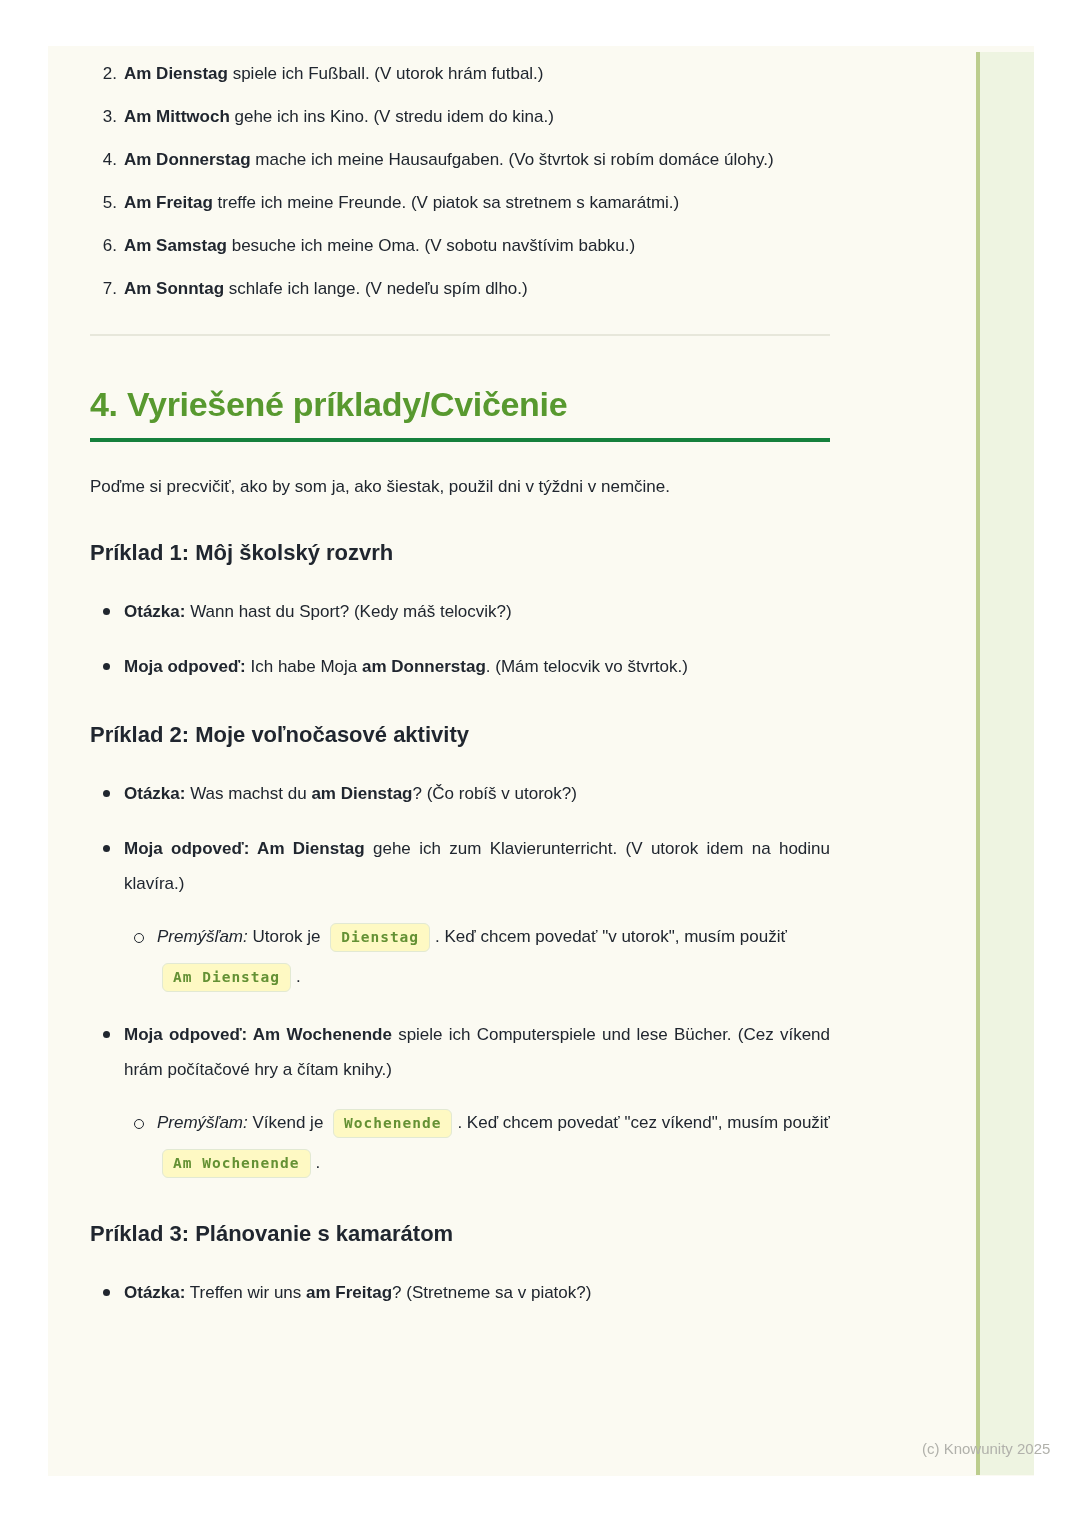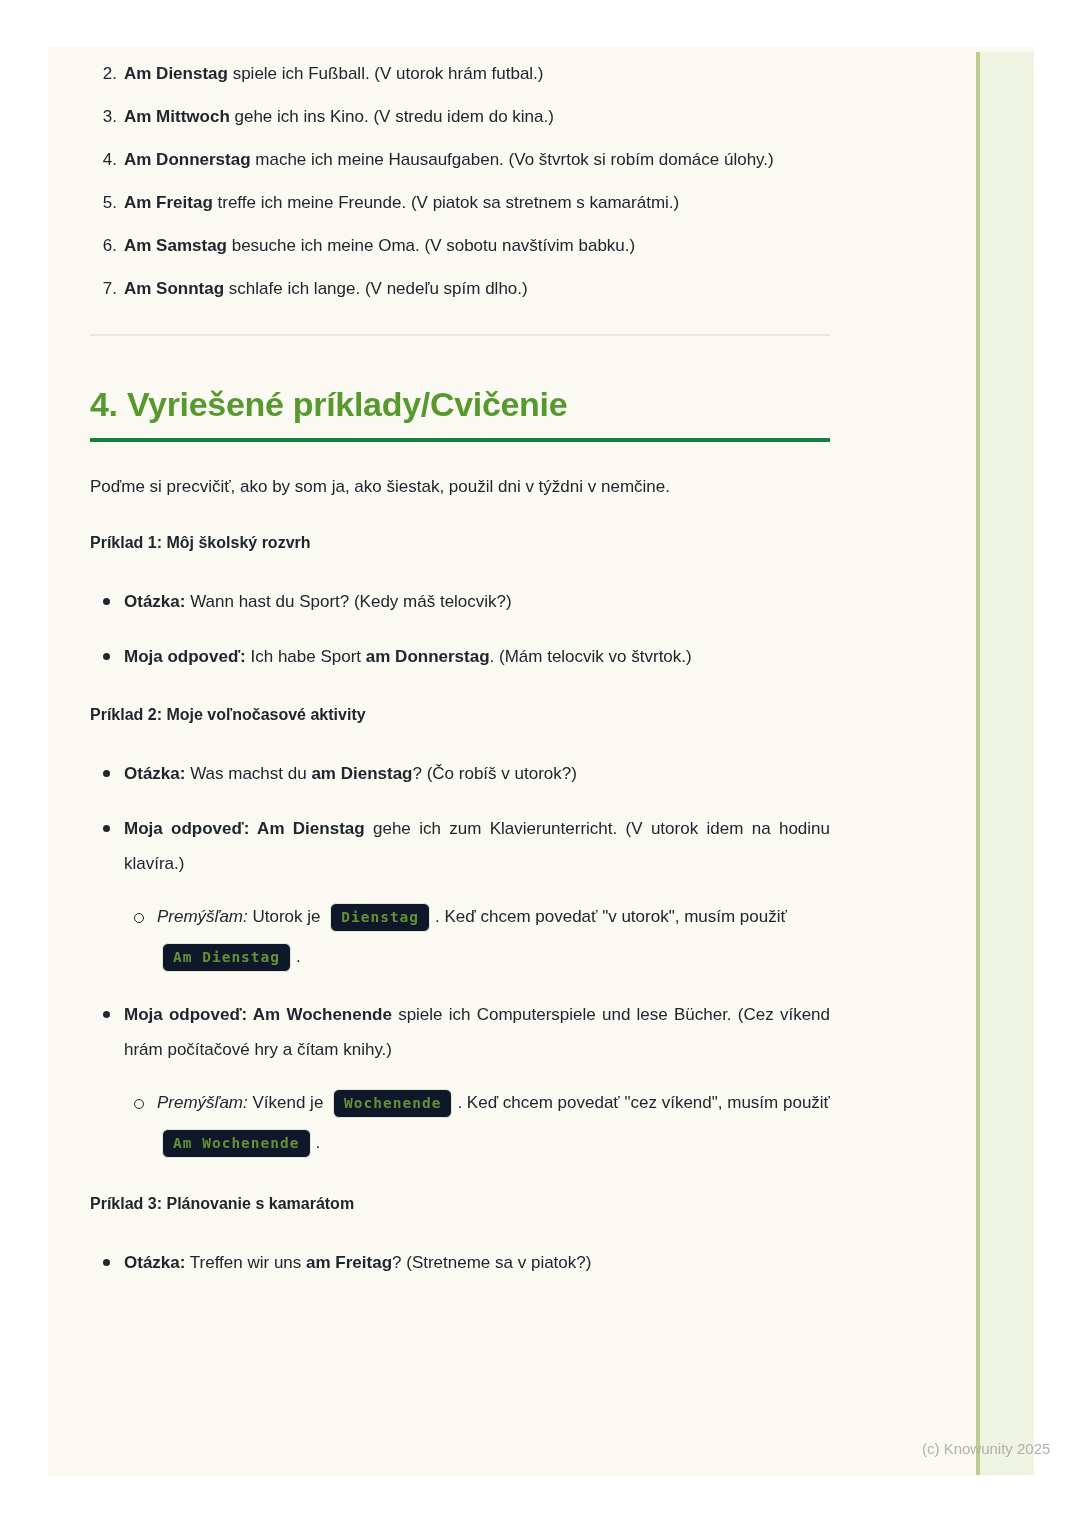--- a/index.html
+++ b/index.html
@@ -27,42 +27,42 @@
   ol.num-list .num { position: absolute; left: 0; width: 27px; text-align: right; }
   
   .divider { border: none; border-top: 2px solid #e7e7db; margin: 30px 0 0 0; }
   h2.heading {
     font-size: 34px; line-height: 44px; font-weight: bold;
     color: #58992f; letter-spacing: -0.3px;
     margin: 46px 0 30px 0; padding-bottom: 12px;
     border-bottom: 4px solid #15803d;
   }
   p.intro { margin: 0 0 26px 0; line-height: 30px; }
-  h3.ex-title { font-size: 16px; line-height: 30px; margin: 26px 0 26px 0; font-weight: bold; }
+  h3.ex-title { font-size: 22px; line-height: 30px; margin: 36px 0 26px 0; font-weight: bold; }
   
   ul.bullets { list-style: none; margin: 0; padding: 0; }
   ul.bullets > li { position: relative; padding-left: 34px; line-height: 35px; margin-bottom: 20px; }
   ul.bullets > li::before {
     content: ""; position: absolute; left: 13px; top: 14px;
     width: 7px; height: 7px; border-radius: 50%; background: #20262f;
   }
   li.justify { text-align: justify; }
   ul.sub { list-style: none; margin: 16px 0 0 0; padding: 0; text-align: left; }
   ul.sub > li { position: relative; padding-left: 33px; line-height: 40px; margin: 0; }
   ul.sub > li::before {
     content: ""; position: absolute; left: 10px; top: 16px;
     width: 8px; height: 8px; border-radius: 50%;
     border: 1.5px solid #20262f; background: transparent;
   }
   .b { font-weight: bold; }
   .i { font-style: italic; }
   code.badge {
     font-family: "DejaVu Sans Mono", monospace;
     font-size: 14.5px; font-weight: bold; letter-spacing: 1px;
-    color: #649134; background: #0f172a;
+    color: #649134; background: #fef9c3;
     border: 1px solid #e2e9d3; border-radius: 6px;
     padding: 3px 10px 4px 10px; margin: 0 5px;
     display: inline-block; line-height: 20px; vertical-align: baseline;
   }
   .side-panel {
     position: absolute; left: 976px; top: 52px;
     width: 58px; height: 1423px;
     background: #eef4e1; border-left: 4px solid #bccd8e;
   }
   .watermark {
@@ -83,21 +83,21 @@
         <li><span class="num">6.</span><span class="b">Am Samstag</span><span> besuche ich meine Oma. (V sobotu navštívim babku.)</span></li>
         <li><span class="num">7.</span><span class="b">Am Sonntag</span><span> schlafe ich lange. (V nedeľu spím dlho.)</span></li>
       </ol>
     <hr class="divider">
     <h2 class="heading">4. Vyriešené príklady/Cvičenie</h2>
     <p class="intro">Poďme si precvičiť, ako by som ja, ako šiestak, použil dni v týždni v nemčine.</p>
     <div id="examples">
         <h3 class="ex-title">Príklad 1: Môj školský rozvrh</h3>
         <ul class="bullets">
           <li><span class="b">Otázka:</span><span> Wann hast du Sport? (Kedy máš telocvik?)</span></li>
-          <li><span class="b">Moja odpoveď:</span><span> Ich habe Sport </span><span class="b">am Donnerstag</span><span>. (Mám telocvik vo štvrtok.)</span></li>
+          <li><span class="b">Moja odpoveď:</span><span> Ich habe Moja </span><span class="b">am Donnerstag</span><span>. (Mám telocvik vo štvrtok.)</span></li>
         </ul>
         <h3 class="ex-title">Príklad 2: Moje voľnočasové aktivity</h3>
         <ul class="bullets">
           <li><span class="b">Otázka:</span><span> Was machst du </span><span class="b">am Dienstag</span><span>? (Čo robíš v utorok?)</span></li>
           <li class="justify"><span class="b">Moja odpoveď: Am Dienstag</span><span> gehe ich zum Klavierunterricht. (V utorok idem na hodinu klavíra.)</span><ul class="sub">
               <li><span class="i">Premýšľam:</span><span> Utorok je </span><code class="badge">Dienstag</code><span>. Keď chcem povedať "v utorok", musím použiť </span><code class="badge">Am Dienstag</code><span>.</span></li>
             </ul></li>
           <li class="justify"><span class="b">Moja odpoveď: Am Wochenende</span><span> spiele ich Computerspiele und lese Bücher. (Cez víkend hrám počítačové hry a čítam knihy.)</span><ul class="sub">
               <li><span class="i">Premýšľam:</span><span> Víkend je </span><code class="badge">Wochenende</code><span>. Keď chcem povedať "cez víkend", musím použiť </span><code class="badge">Am Wochenende</code><span>.</span></li>
             </ul></li>

